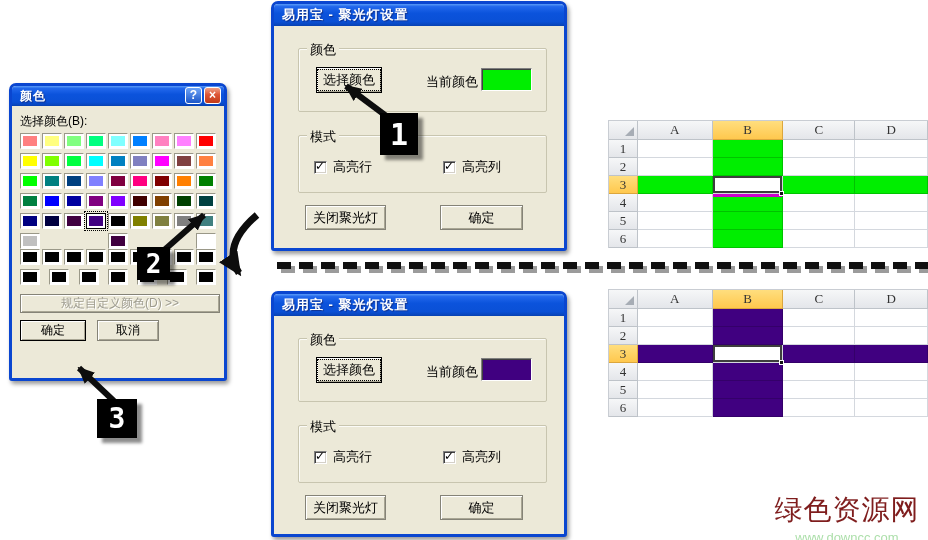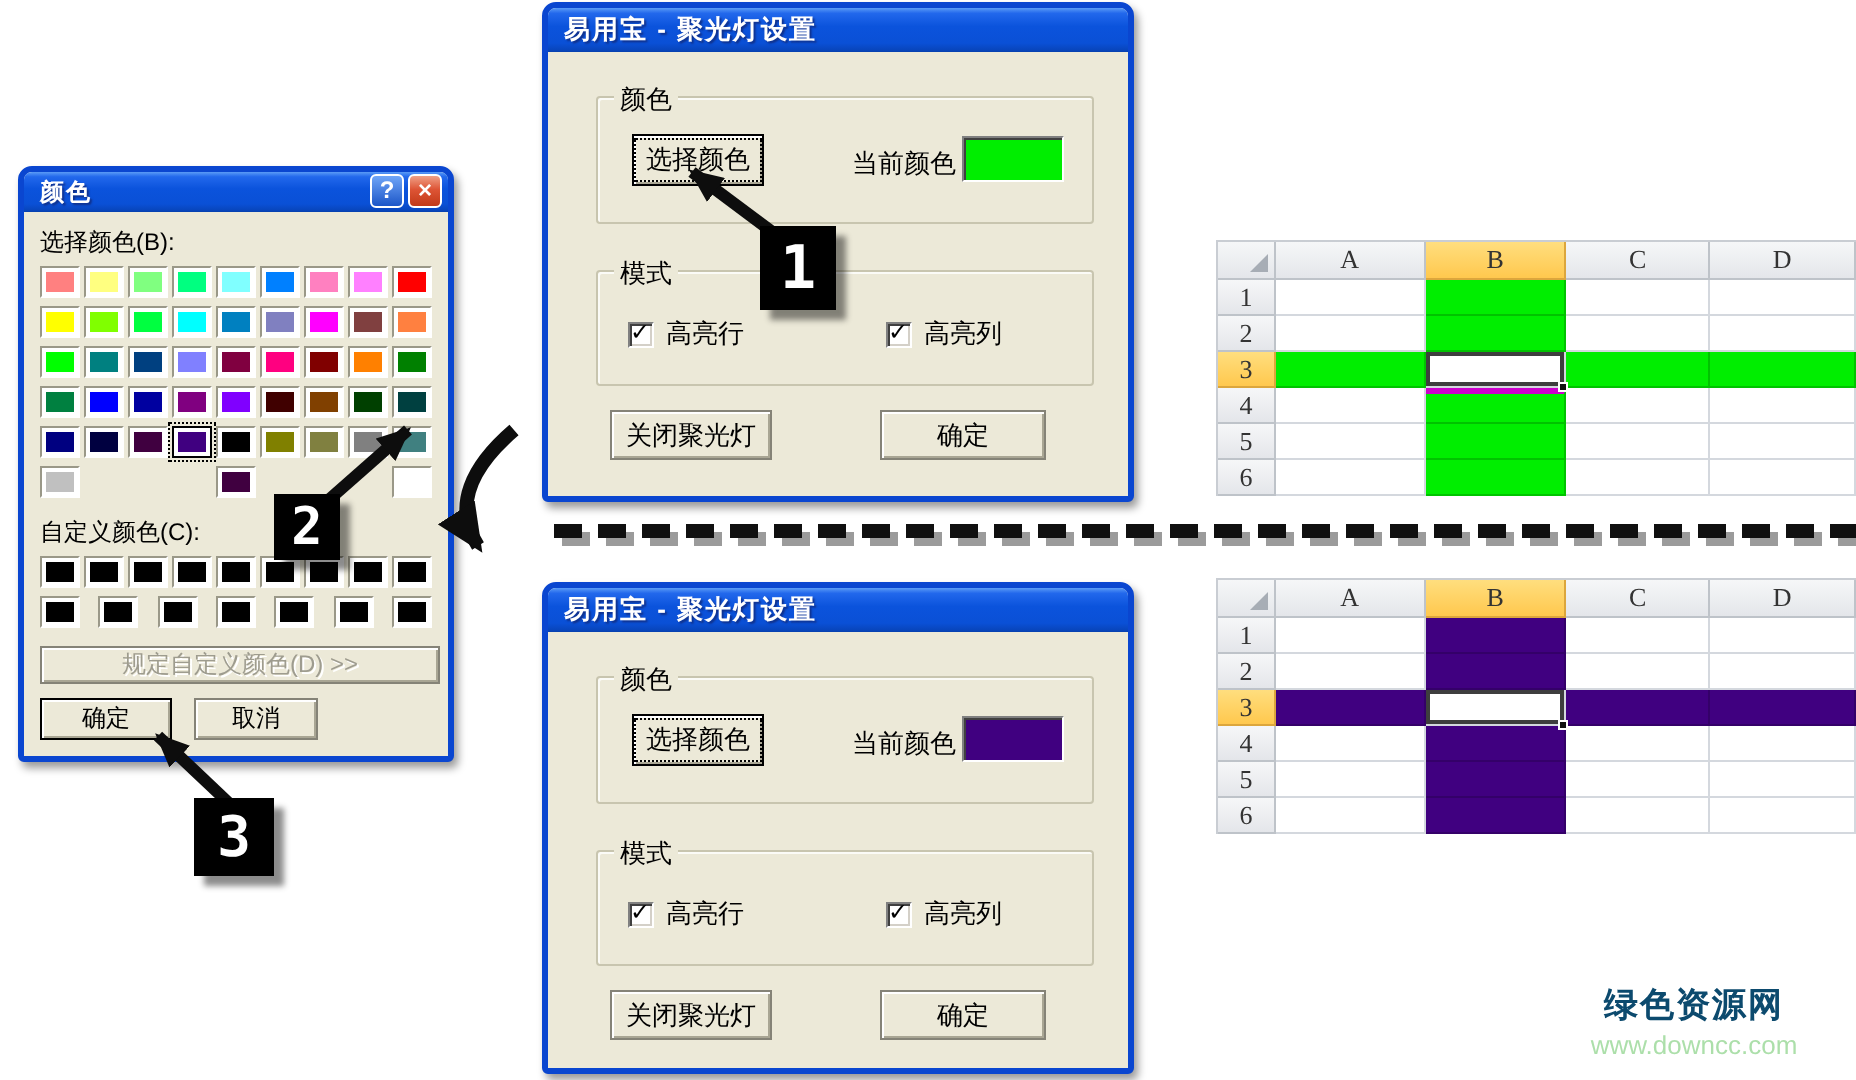--- a/index.html
+++ b/index.html
@@ -105,21 +105,21 @@
     box-shadow:5px 5px 3px rgba(0,0,0,.45); z-index:60; }
   #marker-1 { left:380px; top:113px; width:38px; height:42px; font-size:30px; }
   #marker-2 { left:137px; top:247px; width:33px; height:33px; font-size:26px; }
   #marker-3 { left:97px;  top:399px; width:40px; height:39px; font-size:28px; }
 
   
   #arrow-layer { position:absolute; left:0; top:0; width:928px; height:540px; pointer-events:none; z-index:55; }
 
   
   .watermark { position:absolute; left:768px; top:491px; width:158px; text-align:center; z-index:5; }
-  .wm-title { font-size:17px; font-weight:bold; color:#0c4a6e; letter-spacing:1px; }
+  .wm-title { font-size:28px; font-weight:normal; color:#7f1d1d; letter-spacing:1px; }
   .wm-url { font-size:13px; color:#ACDFAA; margin-top:1px; }
 </style>
 </head>
 <body>
 
 <div class="canvas">
 
   <div class="xp-dialog" id="color-dialog">
     <div class="xp-titlebar">
       <span class="xp-title">颜色</span>
@@ -267,21 +267,20 @@
           <div class="sw">
             <div class="sw-in" style="background: rgb(192, 192, 192);"></div>
           </div>
           <div class="sw">
             <div class="sw-in" style="background: rgb(64, 0, 64);"></div>
           </div>
           <div class="sw">
             <div class="sw-in" style="background: rgb(255, 255, 255);"></div>
           </div>
         </div>
-      <div class="section-label" style="margin-top:9px;">自定义颜色(C):</div>
       <div class="swgrid" id="custom-grid">
           <div class="sw">
             <div class="sw-in" style="background: rgb(0, 0, 0);"></div>
           </div>
           <div class="sw">
             <div class="sw-in" style="background: rgb(0, 0, 0);"></div>
           </div>
           <div class="sw">
             <div class="sw-in" style="background: rgb(0, 0, 0);"></div>
           </div>

